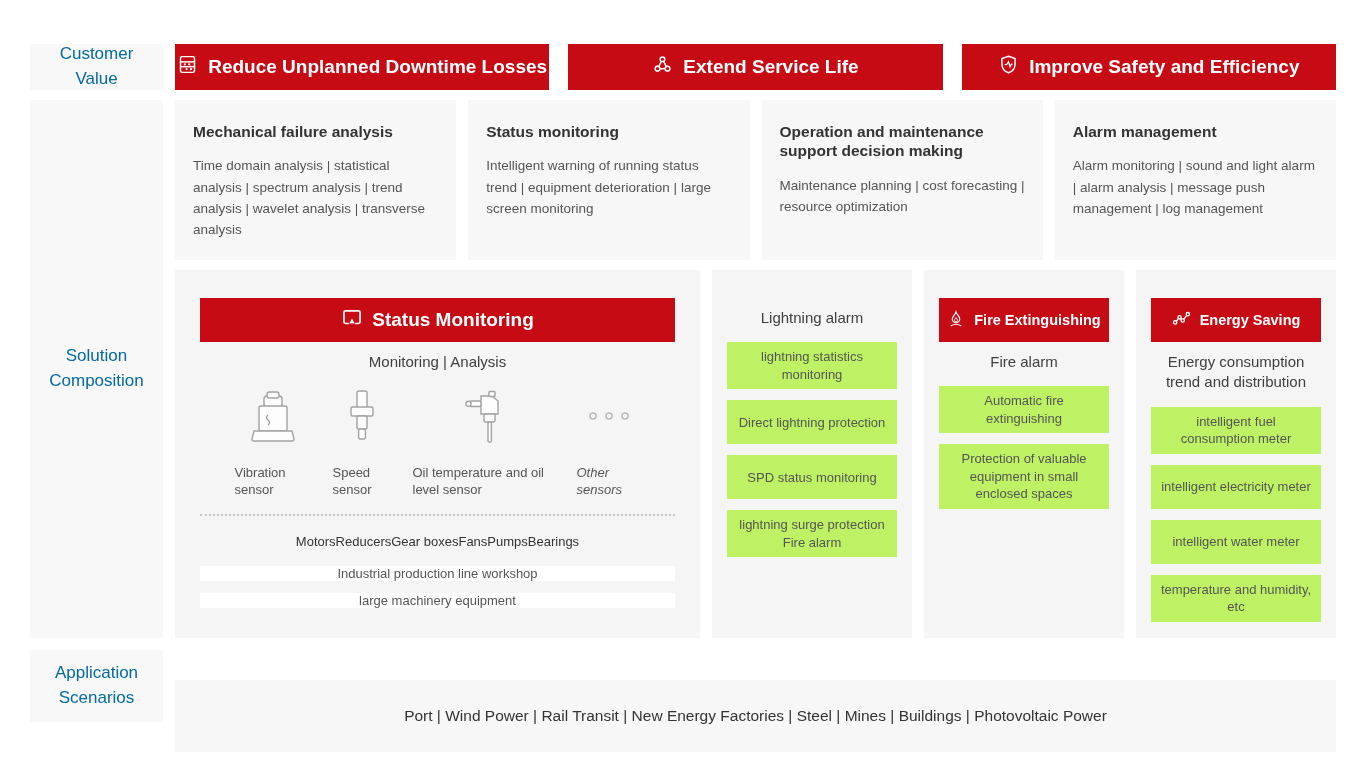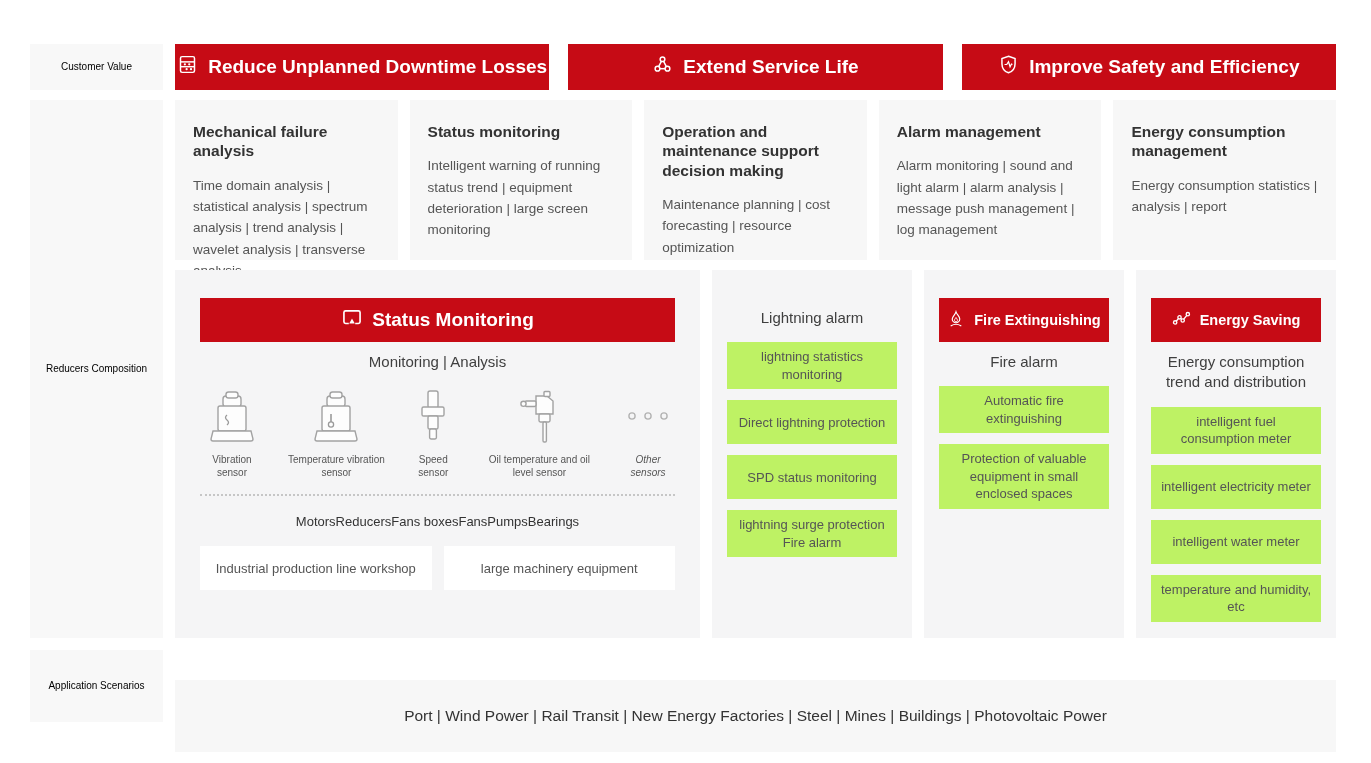--- a/index.html
+++ b/index.html
@@ -3,21 +3,21 @@
 <meta charset="utf-8">
 <style>
   :root{ --red:#c60b15; --panel:#f5f5f6; --card:#f7f7f7; --label:#f8f8f8; --txt:#333; --body:#555; }
   *{ box-sizing:border-box; }
   html,body{ margin:0; padding:0; background:#fff; }
   body{ font-family:"Liberation Sans",sans-serif; }
   .canvas{ position:relative; width:1371px; height:763px; background:#fff; overflow:hidden; }
 
   .side-label{ position:absolute; left:30px; width:133px; background:var(--label);
     display:flex; align-items:center; justify-content:center; text-align:center;
-    color:#000000; font-size:10px; line-height:1.45; padding:0 8px; }
+    color:#0369a1; font-size:17px; line-height:1.45; padding:0 8px; }
   .lbl-cv{ top:44px; height:46px; }
   .lbl-sc{ top:100px; height:538px; }
   .lbl-as{ top:650px; height:72px; }
 
   .banners{ position:absolute; left:175px; top:44px; width:1161px; height:46px; display:flex; gap:19px; }
   .banner{ flex:1; background:var(--red); color:#fff; display:flex; align-items:center;
     justify-content:center; gap:10px; font-weight:bold; font-size:19px; }
   .banner svg{ flex:none; }
 
   .cards{ position:absolute; left:175px; top:100px; width:1161px; height:160px; display:flex; gap:12px; }
@@ -33,44 +33,44 @@
   .red-header{ background:var(--red); color:#fff; height:44px; display:flex; align-items:center;
     justify-content:center; gap:9px; font-weight:bold; }
   .panel-main .red-header{ font-size:19px; }
   .panel-side .red-header{ font-size:14.5px; }
 
   .subtitle{ text-align:center; color:#3f3f3f; font-size:15px; margin:10px 0 14px; line-height:1.35; }
 
   .sensors{ display:flex; justify-content:center; align-items:flex-start; gap:22px; margin-top:6px; }
   .sensor{ display:flex; flex-direction:column; align-items:center; }
   .sensor-icon{ height:60px; display:flex; align-items:flex-end; justify-content:center; }
-  .sensor-label{ font-size:10px; color:var(--body); text-align:center; margin-top:7px; line-height:1.3; }
+  .sensor-label{ font-size:13px; color:var(--body); margin-top:19px; line-height:1.3; }
   .s1{ width:76px; } .s2{ width:120px; } .s3{ width:58px; } .s4{ width:142px; } .s5{ width:64px;font-style:italic; }
 
   .dotted{ border:0; border-top:2px dotted #c6c6c6; margin:15px 0 0; }
   .machines{ display:flex; justify-content:center; padding:0 36px; margin-top:18px;
     font-size:13px; color:var(--txt); }
-  .equip-row{ display:flex; gap:12px; margin-top:17px; }
+  .equip-row{ display:flex; gap:12px; margin-top:17px;flex-direction:column; }
   .equip-box{ flex:1; background:#fff; height:44px; display:flex; align-items:center;
     justify-content:center; font-size:13px; color:var(--body); }
 
   .item-box{ background:#bef264; min-height:44px; display:flex; align-items:center; justify-content:center;
     text-align:center; font-size:13px; color:var(--body); line-height:1.35; margin-bottom:11px;
     padding:6px 8px; white-space:pre-line; }
 
   .scenarios{ position:absolute; left:175px; top:680px; width:1161px; height:72px; background:var(--card);
     display:flex; align-items:center; justify-content:center; font-size:15.5px; color:var(--txt); }
 </style>
 </head>
 <body>
 
 <div class="canvas">
 
   <div class="side-label lbl-cv">Customer Value</div>
-  <div class="side-label lbl-sc">Reducers Composition</div>
+  <div class="side-label lbl-sc">Solution Composition</div>
   <div class="side-label lbl-as">Application Scenarios</div>
 
   <div class="banners">
     <div class="banner">
       <span>
         <svg width="21" height="21" viewBox="0 0 24 24" fill="none" stroke="#fff" stroke-width="1.7">
           <rect x="4" y="3" width="16" height="18" rx="1.8"></rect>
           <line x1="4" y1="9" x2="20" y2="9"></line>
             <line x1="4" y1="14.5" x2="20" y2="14.5"></line>
           <circle cx="9" cy="11.8" r="1.3" fill="#fff" stroke="none"></circle>
@@ -115,24 +115,20 @@
       <p>Intelligent warning of running status trend | equipment deterioration | large screen monitoring</p>
     </div>
     <div class="card">
       <h3>Operation and maintenance support decision making</h3>
       <p>Maintenance planning | cost forecasting | resource optimization</p>
     </div>
     <div class="card">
       <h3>Alarm management</h3>
       <p>Alarm monitoring | sound and light alarm | alarm analysis | message push management | log management</p>
     </div>
-    <div class="card">
-      <h3>Energy consumption management</h3>
-      <p>Energy consumption statistics | analysis | report</p>
-    </div>
   </div>
 
   <div class="panels">
 
     <div class="panel panel-main">
       <div class="red-header">
         <span>
           <svg width="22" height="22" viewBox="0 0 24 24" fill="none" stroke="#fff" stroke-width="1.8">
             <path d="M8.5 18 H5 a1.8 1.8 0 0 1 -1.8 -1.8 V6 A1.8 1.8 0 0 1 5 4.2 h14 A1.8 1.8 0 0 1 20.8 6 v10.2 A1.8 1.8 0 0 1 19 18 h-3.5"></path>
             <path d="M12 12.5 l3 5.5 h-6 z" fill="#fff" stroke="none"></path>
@@ -149,33 +145,20 @@
             <svg width="54" height="58" viewBox="0 0 54 58" fill="#fdfdfd" stroke="#a2a2a2" stroke-width="1.4">
               <rect x="18" y="8" width="18" height="11" rx="3"></rect>
               <rect x="21" y="4" width="12" height="6" rx="2.6"></rect>
               <rect x="13" y="18" width="28" height="25" rx="2"></rect>
               <path d="M8 43 h38 l2 8 a2 2 0 0 1 -2 2 H8 a2 2 0 0 1 -2 -2 z"></path>
               <path d="M22 27 q-3 2.5 0 5 t0 5" fill="none" stroke="#9a9a9a" stroke-width="1.3"></path>
             </svg>
           </span>
           <span class="sensor-label">Vibration sensor</span>
         </div>
-        <div class="sensor s2">
-          <span class="sensor-icon">
-            <svg width="54" height="58" viewBox="0 0 54 58" fill="#fdfdfd" stroke="#a2a2a2" stroke-width="1.4">
-              <rect x="18" y="8" width="18" height="11" rx="3"></rect>
-              <rect x="21" y="4" width="12" height="6" rx="2.6"></rect>
-              <rect x="13" y="18" width="28" height="25" rx="2"></rect>
-              <path d="M8 43 h38 l2 8 a2 2 0 0 1 -2 2 H8 a2 2 0 0 1 -2 -2 z"></path>
-              <line x1="22" y1="26" x2="22" y2="34" stroke="#9a9a9a" stroke-width="1.6"></line>
-              <circle cx="22" cy="36.5" r="2.6" fill="none" stroke="#9a9a9a" stroke-width="1.3"></circle>
-            </svg>
-          </span>
-          <span class="sensor-label">Temperature vibration sensor</span>
-        </div>
         <div class="sensor s3">
           <span class="sensor-icon">
             <svg width="40" height="58" viewBox="0 0 40 58" fill="#fdfdfd" stroke="#a2a2a2" stroke-width="1.4">
               <rect x="15" y="3" width="10" height="17" rx="2"></rect>
               <rect x="9" y="19" width="22" height="9" rx="1.6"></rect>
               <rect x="15" y="28" width="10" height="13" rx="1.6"></rect>
               <rect x="16.6" y="41" width="6.8" height="10" rx="1.4"></rect>
             </svg>
           </span>
           <span class="sensor-label">Speed sensor</span>
@@ -203,21 +186,21 @@
           </span>
           <span class="sensor-label">Other sensors</span>
         </div>
       </div>
 
       <hr class="dotted">
 
       <div class="machines">
         <span>Motors</span>
         <span>Reducers</span>
-        <span>Fans boxes</span>
+        <span>Gear boxes</span>
         <span>Fans</span>
         <span>Pumps</span>
         <span>Bearings</span>
       </div>
 
       <div class="equip-row">
         <div class="equip-box">Industrial production line workshop</div>
         <div class="equip-box">large machinery equipment</div>
       </div>
     </div>

